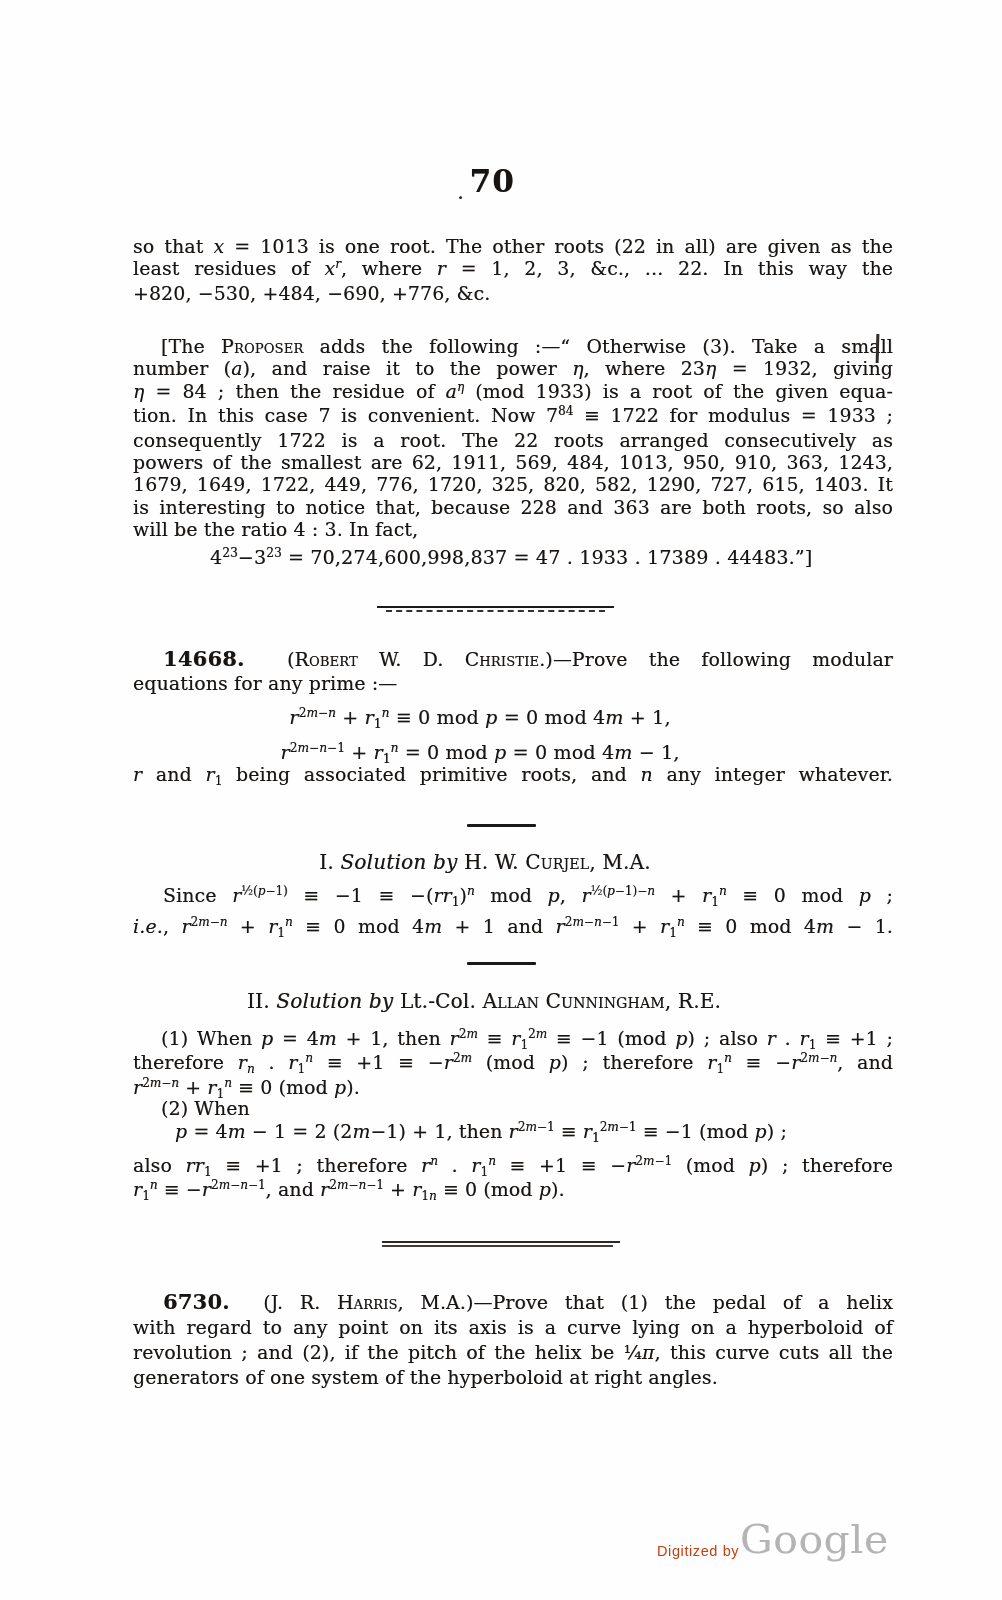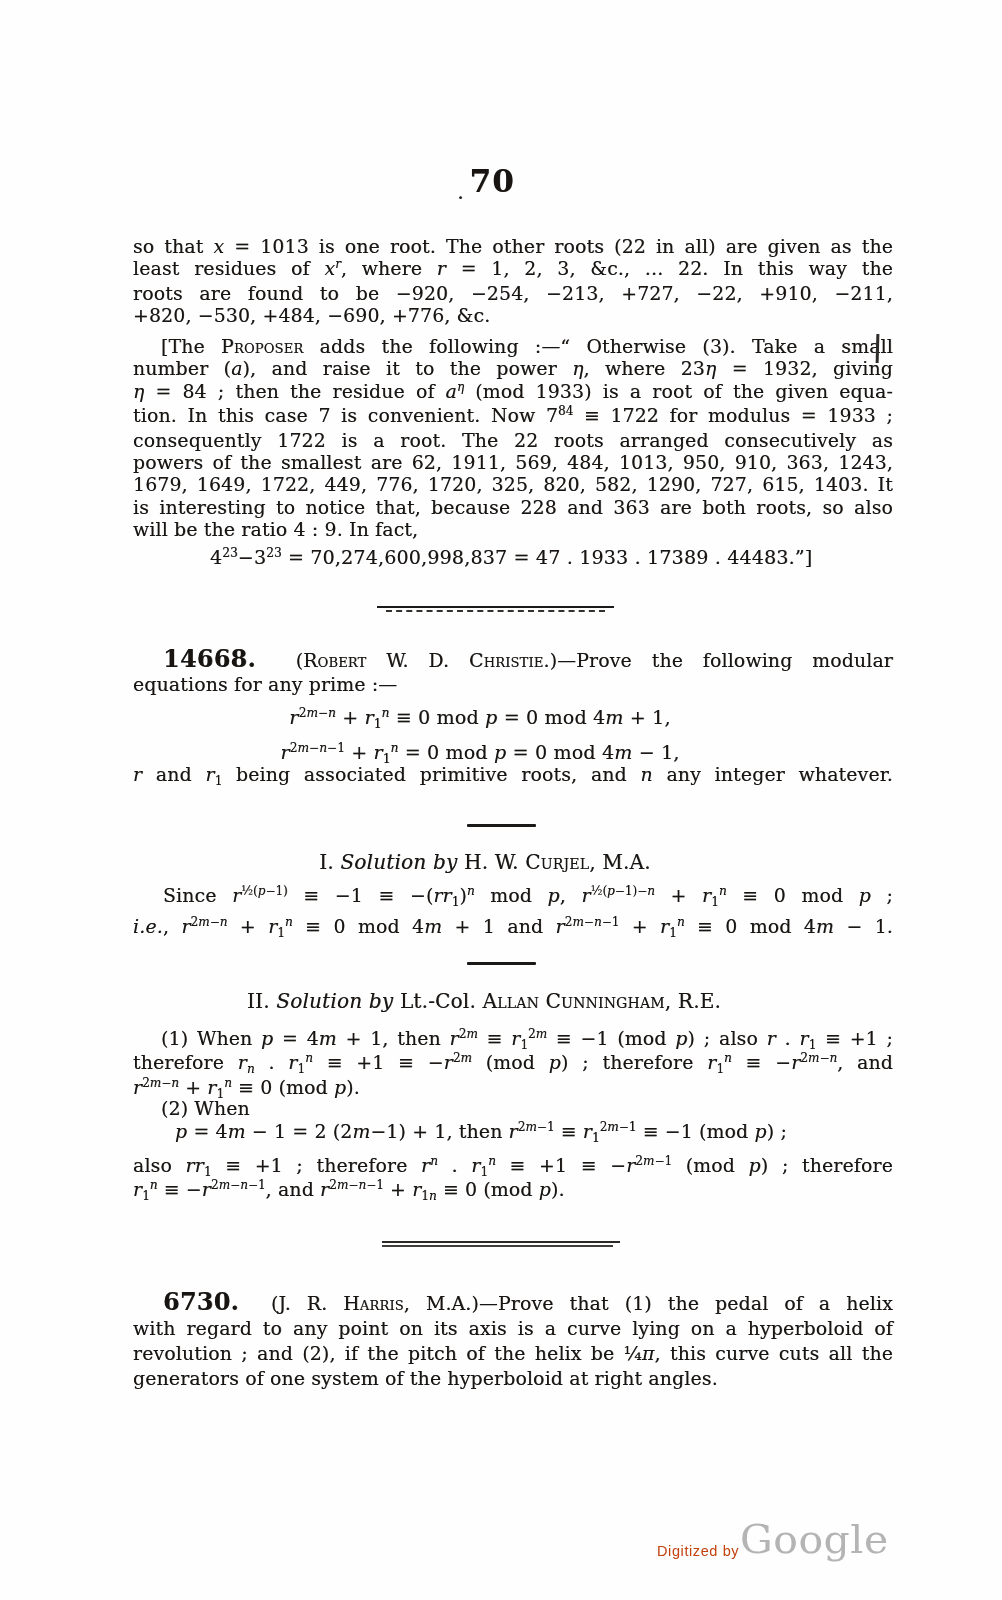--- a/index.html
+++ b/index.html
@@ -14,21 +14,21 @@
     text-shadow:0.35px 0.25px 0.35px rgba(28,24,20,0.55);
     letter-spacing:0.2px;
   }
   .ln{font-size:18.8px;line-height:22.4px;text-align:justify;text-align-last:justify;}
   .ln.short{text-align-last:left;}
   .ind{text-indent:28px;}
   .ctr{text-align:left;text-align-last:center;}
   sup{font-size:64%;vertical-align:baseline;position:relative;top:-7px;letter-spacing:0;}
   sub{font-size:64%;vertical-align:baseline;position:relative;top:4px;letter-spacing:0;}
   .sc{font-variant:small-caps;}
-  .probnum{font-weight:700;font-size:24px;}
+  .probnum{font-weight:700;font-size:21px;}
   
   .pagenum{
     position:absolute;left:0;top:163px;width:1002px;
     text-align:center;padding-right:30px;box-sizing:border-box;
     font-size:31px;font-weight:700;letter-spacing:1px;
     text-shadow:0.4px 0.3px 0.4px rgba(28,24,20,0.6);
   }
   .pagenum .speck{font-size:20px;font-weight:400;position:relative;top:7px;margin-right:5px;}
   
   .divider{position:absolute;}
@@ -58,34 +58,33 @@
 </head>
 <body>
 
 <div class="page">
 
   <div class="pagenum"><span class="speck">.</span><span>70</span></div>
 
   <div class="block" style="top:236px">
     <div class="ln">so that <i>x</i> = 1013 is one root.  The other roots (22 in all) are given as the</div>
     <div class="ln">least residues of <i>x</i><sup><i>r</i></sup>, where <i>r</i> = 1, 2, 3, &amp;c., ... 22.  In this way the</div>
-    <div class="ln">roots are found to be −920, −254, −213, +727, −22, +910, −211,</div>
     <div class="ln short">+820, −530, +484, −690, +776, &amp;c.</div>
   </div>
 
   <div class="block" style="top:336px">
     <div class="ln ind">[The <span class="sc">Proposer</span> adds the following :—“ Otherwise (3).  Take a small</div>
     <div class="ln">number (<i>a</i>), and raise it to the power <i>η</i>, where 23<i>η</i> = 1932, giving</div>
     <div class="ln"><i>η</i> = 84 ; then the residue of <i>a</i><sup><i>η</i></sup> (mod 1933) is a root of the given equa-</div>
     <div class="ln">tion.  In this case 7 is convenient.  Now 7<sup>84</sup> ≡ 1722 for modulus = 1933 ;</div>
     <div class="ln">consequently 1722 is a root.  The 22 roots arranged consecutively as</div>
     <div class="ln">powers of the smallest are 62, 1911, 569, 484, 1013, 950, 910, 363, 1243,</div>
     <div class="ln">1679, 1649, 1722, 449, 776, 1720, 325, 820, 582, 1290, 727, 615, 1403.  It</div>
     <div class="ln">is interesting to notice that, because 228 and 363 are both roots, so also</div>
-    <div class="ln short">will be the ratio 4 : 9.  In fact,</div>
+    <div class="ln short">will be the ratio 4 : 3.  In fact,</div>
     <div class="ln short eqline" style="text-indent:77px;margin-top:3px">4<sup>23</sup>−3<sup>23</sup> = 70,274,600,998,837 = 47 . 1933 . 17389 . 44483.”]</div>
   </div>
 
   <div class="divider div-rough" style="top:606px;left:377px;width:237px">
     <div class="a"></div>
     <div class="b"></div>
   </div>
 
   <div class="block" style="top:647px">
     <div class="ln" style="line-height:23.6px"><span style="display:inline-block;width:30px"></span><span class="probnum">14668.</span>&nbsp;&nbsp;<span>(<span class="sc">Robert W. D. Christie.</span>)—Prove the following modular</span></div>

